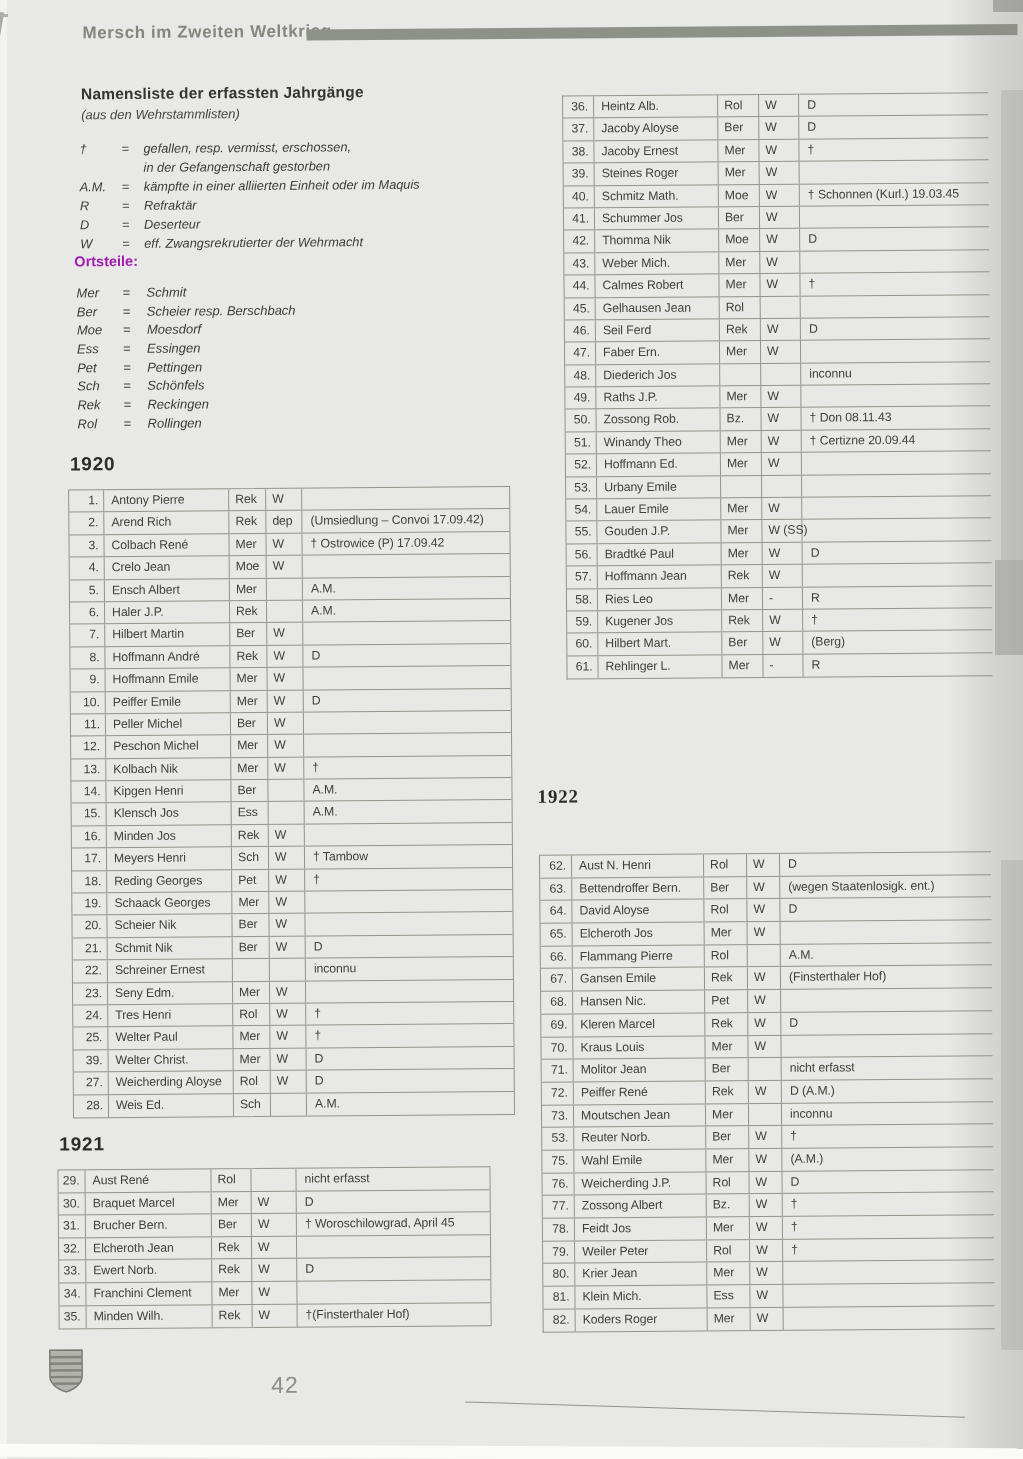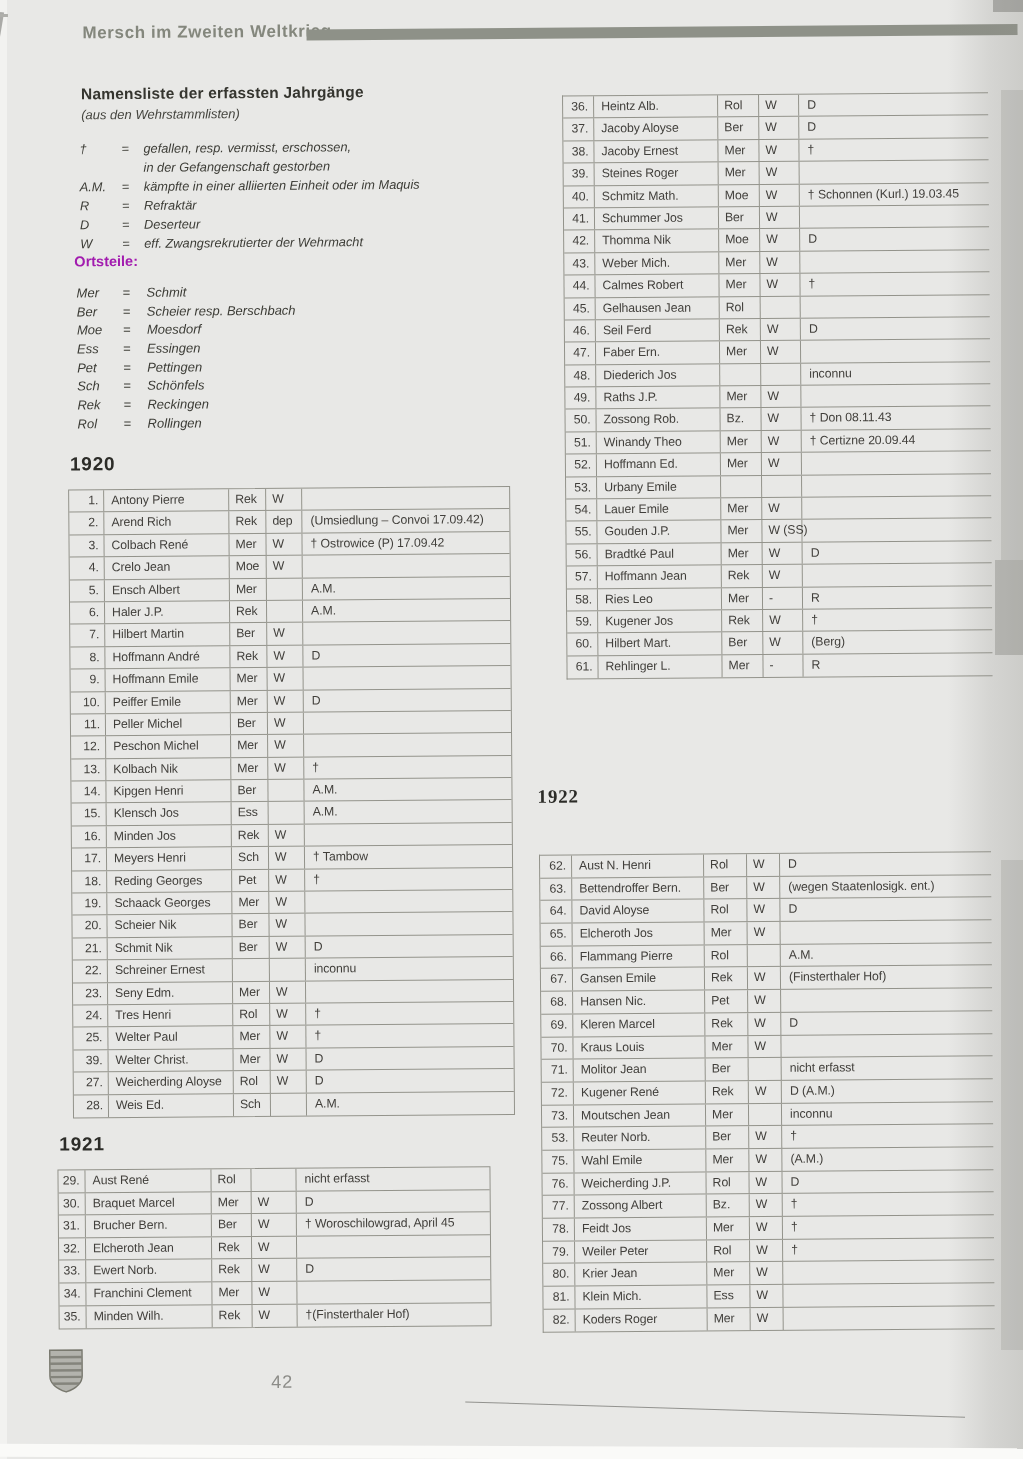--- a/index.html
+++ b/index.html
@@ -64,21 +64,21 @@
 
   .tc { font-size:12.3px; letter-spacing:-0.1px; color:#413f3b; white-space:nowrap; overflow:visible; border-right:1px solid var(--c-table-line,#93938b); }
   .c-num    { text-align:right; padding-right:5px; }
   .c-name   { padding-left:7px; }
   .c-place  { padding-left:6px; }
   .c-w      { padding-left:6px; }
   .c-remark { padding-left:8px; border-right:none; }
 
   
   .shield { position:absolute; left:42px; top:1344px; width:38px; height:47px; }
-  .pagenum { position:absolute; left:266px; top:1370px; font-size:18px; color:#8c8c88; letter-spacing:1px; }
+  .pagenum { position:absolute; left:266px; top:1370px; font-size:23px; color:#8c8c88; letter-spacing:1px; }
   .scratch { position:absolute; left:460px; top:1401px; width:500px; height:0;
              border-top:1.6px solid rgba(110,110,106,.7); transform:rotate(2.2deg); transform-origin:left center; }
 
   
   .edge-shade { position:absolute; top:0; right:0; width:75px; height:100%;
     background:linear-gradient(to right, rgba(138,138,132,0) 0%, rgba(138,138,132,.20) 55%, rgba(146,146,140,.32) 100%); }
   .edge-seg  { position:absolute; right:0; }
   .seg-a { top:0;     height:12px;  width:30px; background:rgba(100,100,96,.40); }
   .seg-b { top:90px;  height:470px; width:22px; background:rgba(118,118,112,.18); }
   .seg-c { top:560px; height:95px;  width:28px; background:rgba(106,106,100,.30); }
@@ -683,21 +683,21 @@
         </div>
         <div class="trow">
           <div class="tc c-num">71.</div>
           <div class="tc c-name">Molitor Jean</div>
           <div class="tc c-place">Ber</div>
           <div class="tc c-w"></div>
           <div class="tc c-remark">nicht erfasst</div>
         </div>
         <div class="trow">
           <div class="tc c-num">72.</div>
-          <div class="tc c-name">Kugener René</div>
+          <div class="tc c-name">Peiffer René</div>
           <div class="tc c-place">Rek</div>
           <div class="tc c-w">W</div>
           <div class="tc c-remark">D (A.M.)</div>
         </div>
         <div class="trow">
           <div class="tc c-num">73.</div>
           <div class="tc c-name">Moutschen Jean</div>
           <div class="tc c-place">Mer</div>
           <div class="tc c-w"></div>
           <div class="tc c-remark">inconnu</div>

